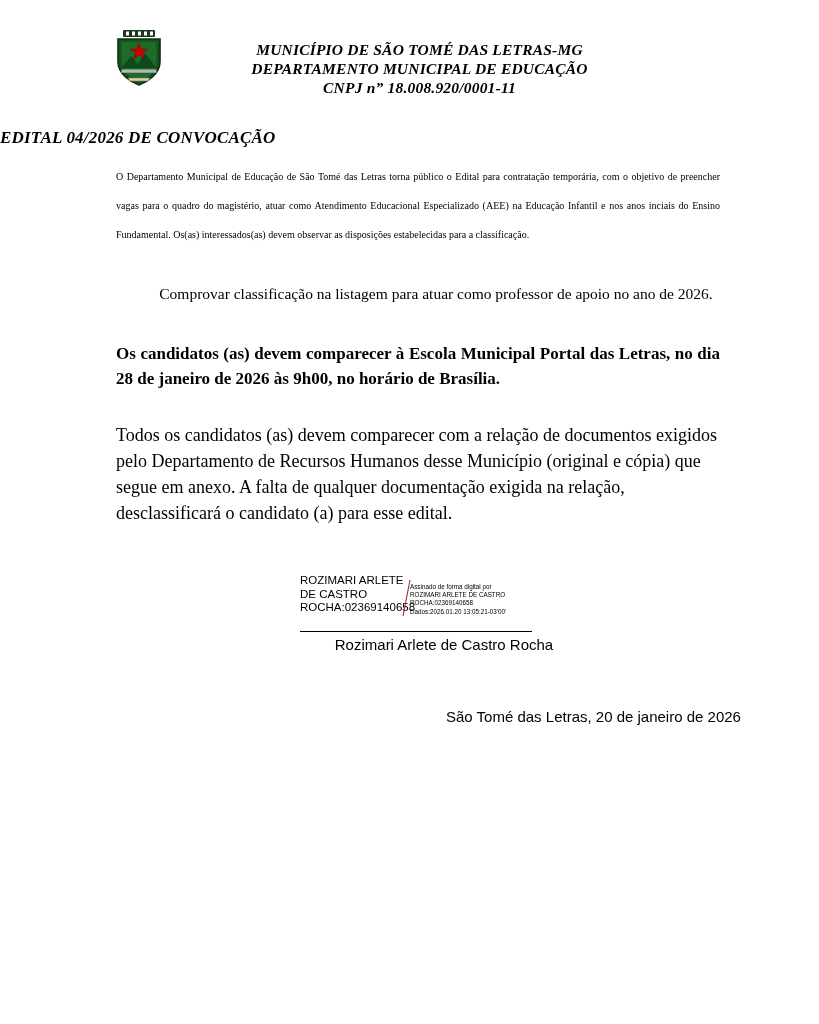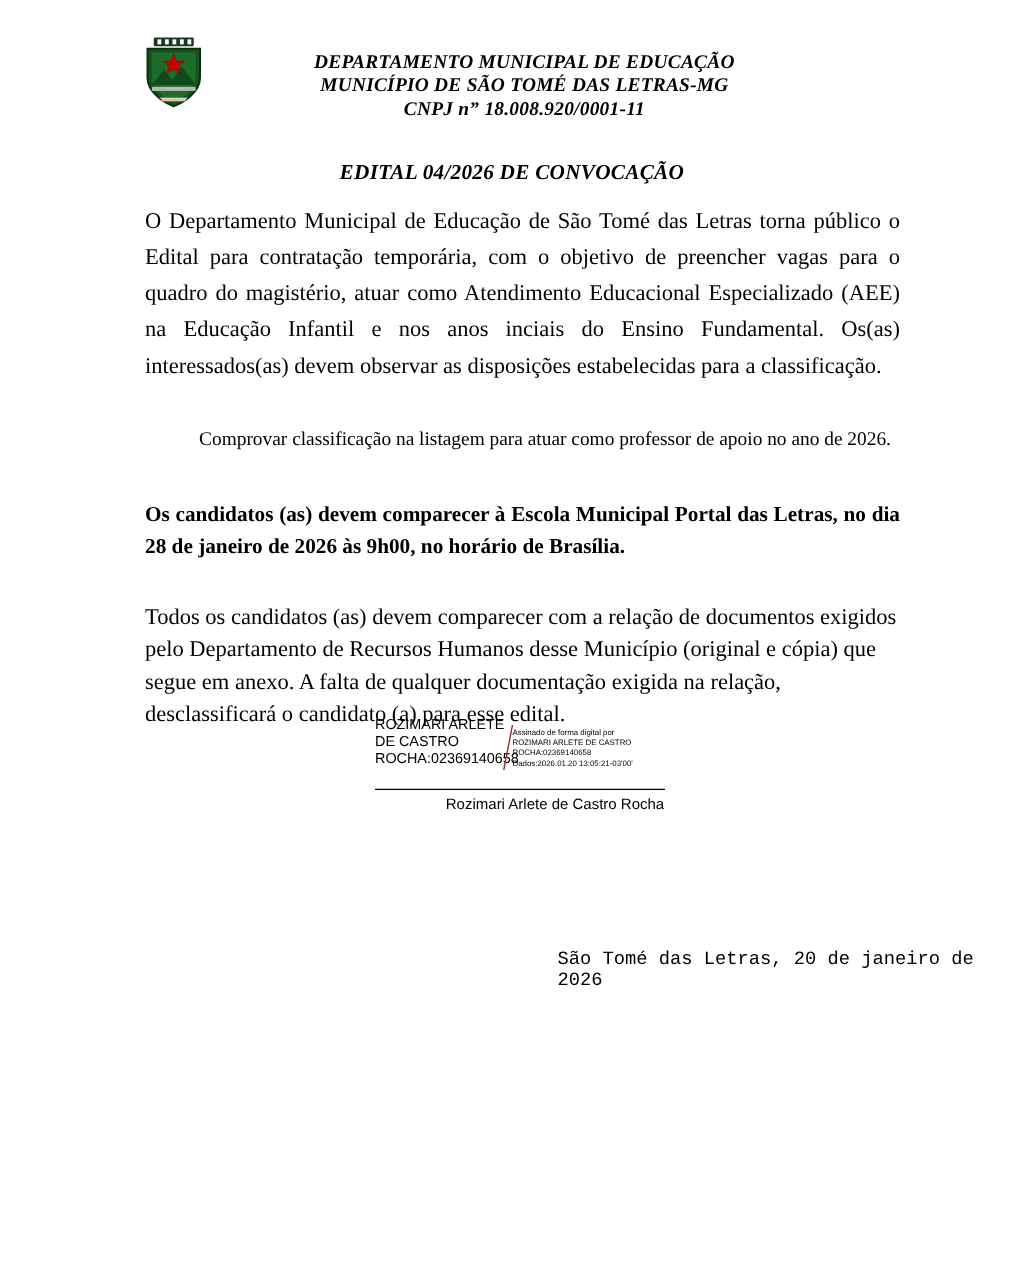--- a/index.html
+++ b/index.html
@@ -56,39 +56,38 @@
     line-height: 19px;
     letter-spacing: 0.2px;
   }
 
   
   .doc-title {
     position: absolute;
     top: 128px;
     left: 0;
     width: 819px;
-    text-align: center;
     font-weight: bold;
     font-style: italic;
     font-size: 17px;
     letter-spacing: 0.2px;
   }
 
   
   .body-wrap {
     position: absolute;
     left: 116px;
     top: 162px;
     width: 604px;
   }
   p.just {
     margin: 0 0 0 0;
     text-align: justify;
     text-justify: inter-word;
-    font-size: 18px;
+    font-size: 10px;
     line-height: 29px;
   }
   p.para2 {
     margin: 30px 0 0 0;
     text-indent: 36px;
     font-size: 15.5px;
     line-height: 29px;
     text-align: center;
   }
   p.bold-block {
@@ -156,29 +155,29 @@
     width: 232px;
     border-bottom: 1px solid #000;
   }
   .sig-fullname {
     position: absolute;
     left: 14px;
     top: 62px;
     width: 260px;
     text-align: center;
     font-family: "Liberation Sans", sans-serif;
-    font-size: 12px;
+    font-size: 15px;
   }
 
   
   .place-date {
     position: absolute;
     left: 446px;
-    top: 759px;
-    font-family: Liberation Mono, monospace;
+    top: 708px;
+    font-family: Liberation Sans, sans-serif;
     font-size: 15px;
   }
 </style>
 </head>
 <body>
 
 <div class="page">
 
   <div class="header">
     <div class="crest">
@@ -202,22 +201,22 @@
         <path d="M9.5 40 L19 28 L26 36 L33 25 L44.5 40 Z" fill="#0f4a1b"></path>
 
         <polygon points="27,15 29.2,21 35.6,21 30.4,24.7 32.4,30.8 27,27 21.6,30.8 23.6,24.7 18.4,21 24.8,21" fill="#cc0000" stroke="#8a0000" stroke-width="0.5"></polygon>
 
         <rect x="9.5" y="41.5" width="35" height="3.2" fill="#b8b8b8"></rect>
 
         <path d="M16 50 H38 L36 53 H18 Z" fill="#d9d2b0" stroke="#7a7352" stroke-width="0.6"></path>
       </svg>
     </div>
     <div class="header-text">
+      <div>MUNICÍPIO DE SÃO TOMÉ DAS LETRAS-MG</div>
       <div>DEPARTAMENTO MUNICIPAL DE EDUCAÇÃO</div>
-      <div>MUNICÍPIO DE SÃO TOMÉ DAS LETRAS-MG</div>
       <div>CNPJ n” 18.008.920/0001-11</div>
     </div>
   </div>
 
   <div class="doc-title">EDITAL 04/2026 DE CONVOCAÇÃO</div>
 
   <div class="body-wrap">
     <p class="just">O Departamento Municipal de Educação de São Tomé das Letras torna público o Edital para contratação temporária, com o objetivo de preencher vagas para o quadro do magistério, atuar como Atendimento Educacional Especializado (AEE) na Educação Infantil e nos anos inciais do Ensino Fundamental. Os(as) interessados(as) devem observar as disposições estabelecidas para a classificação.</p>
     <p class="para2">Comprovar classificação na listagem para atuar como professor de apoio no ano de 2026.</p>
     <p class="bold-block">Os candidatos (as) devem comparecer à  Escola Municipal Portal das Letras, no dia 28 de janeiro de 2026 às 9h00, no horário de Brasília.</p>

